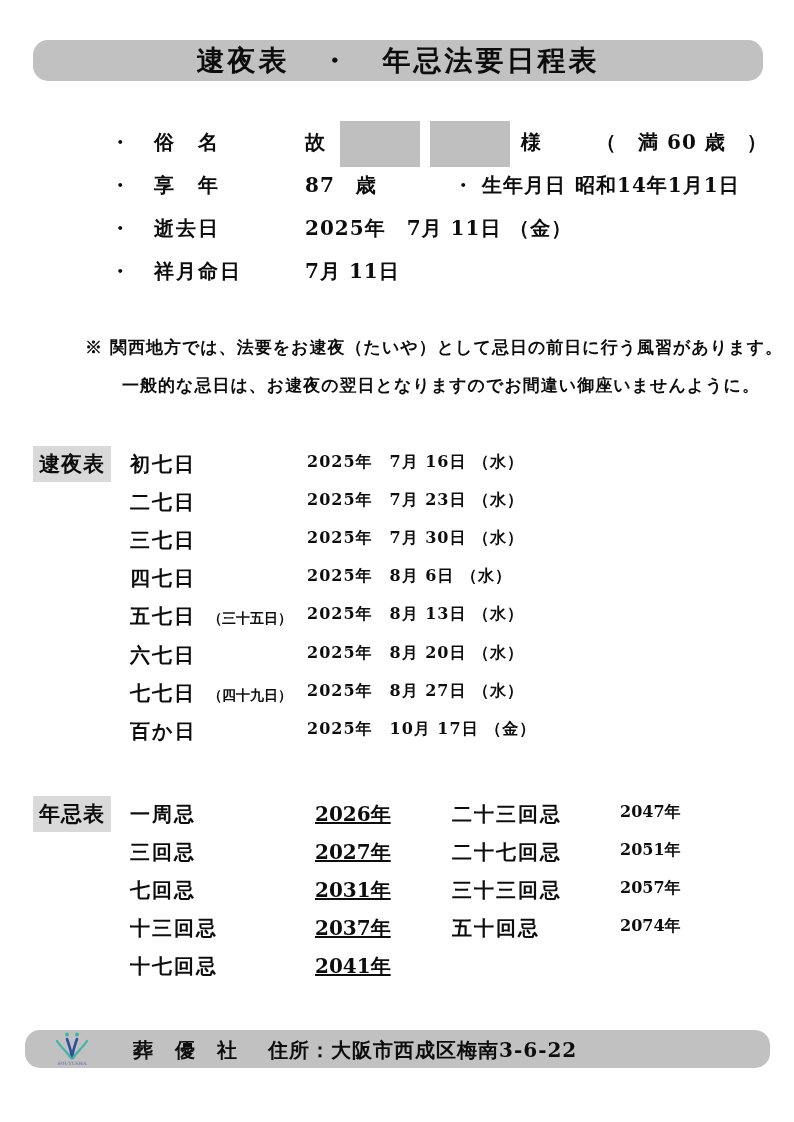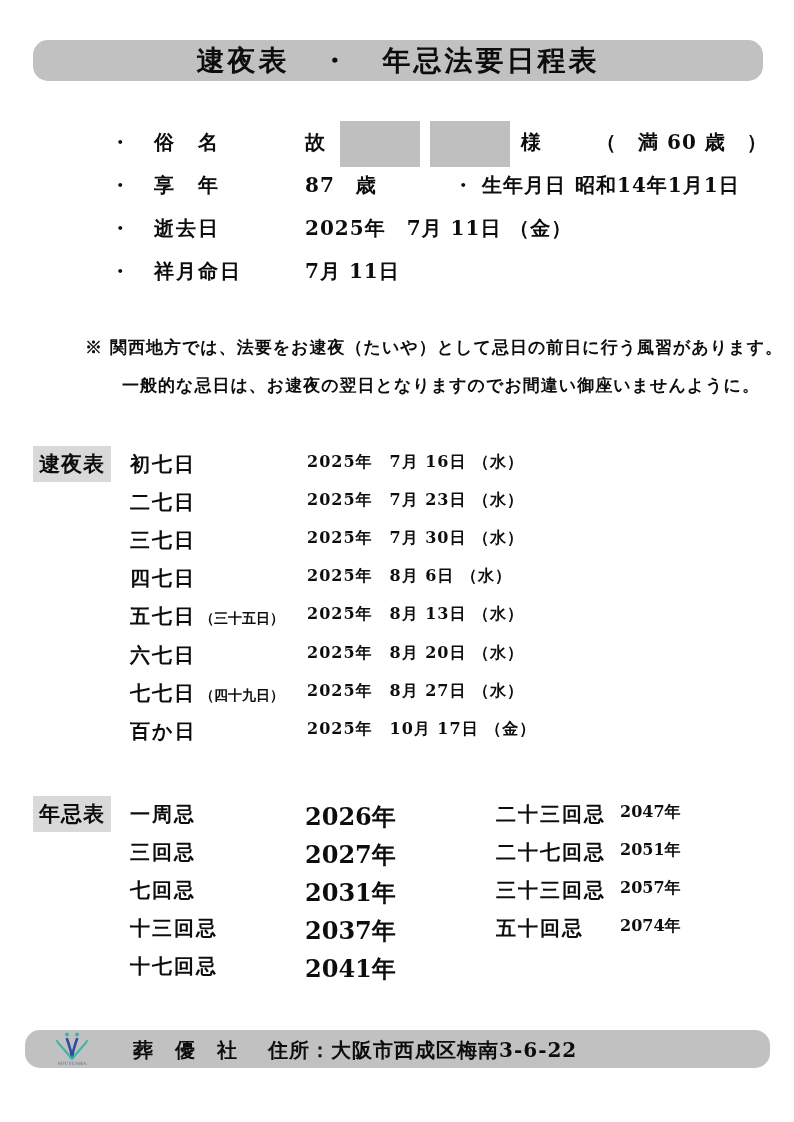--- a/index.html
+++ b/index.html
@@ -20,24 +20,24 @@
   .val{font-size:20px;letter-spacing:1px;}
   .redact{position:absolute;width:80px;height:46px;background:#bfbfbf;}
   .note{font-size:17px;letter-spacing:1px;}
   .seclabel{
     position:absolute;left:33px;width:78px;height:36px;
     background:#d9d9d9;display:flex;align-items:center;justify-content:center;
     font-size:21px;letter-spacing:1px;
   }
   .rowname{left:130px;font-size:20px;letter-spacing:2px;}
   .rowdate{left:307px;font-size:16px;letter-spacing:1px;}
-  .small{font-size:14px;margin-left:4px;letter-spacing:0;}
+  .small{font-size:14px;margin-left:12px;letter-spacing:0;}
   .n1{left:130px;font-size:20px;letter-spacing:2px;}
-  .y1{left:305px;font-size:24px;}
-  .n2{left:452px;font-size:20px;letter-spacing:2px;margin-left:44px;}
+  .y1{left:315px;font-size:20px;text-decoration:underline;}
+  .n2{left:452px;font-size:20px;letter-spacing:2px;}
   .y2{left:620px;font-size:16px;}
   .footer-band{left:25px;top:1030px;width:745px;height:38px;}
   .footer-band .ft{position:absolute;top:7px;font-size:20px;letter-spacing:1px;white-space:nowrap;}
   .logo{position:absolute;left:25px;top:1px;}
 </style>
 </head>
 <body>
 
 <div class="page">
 

